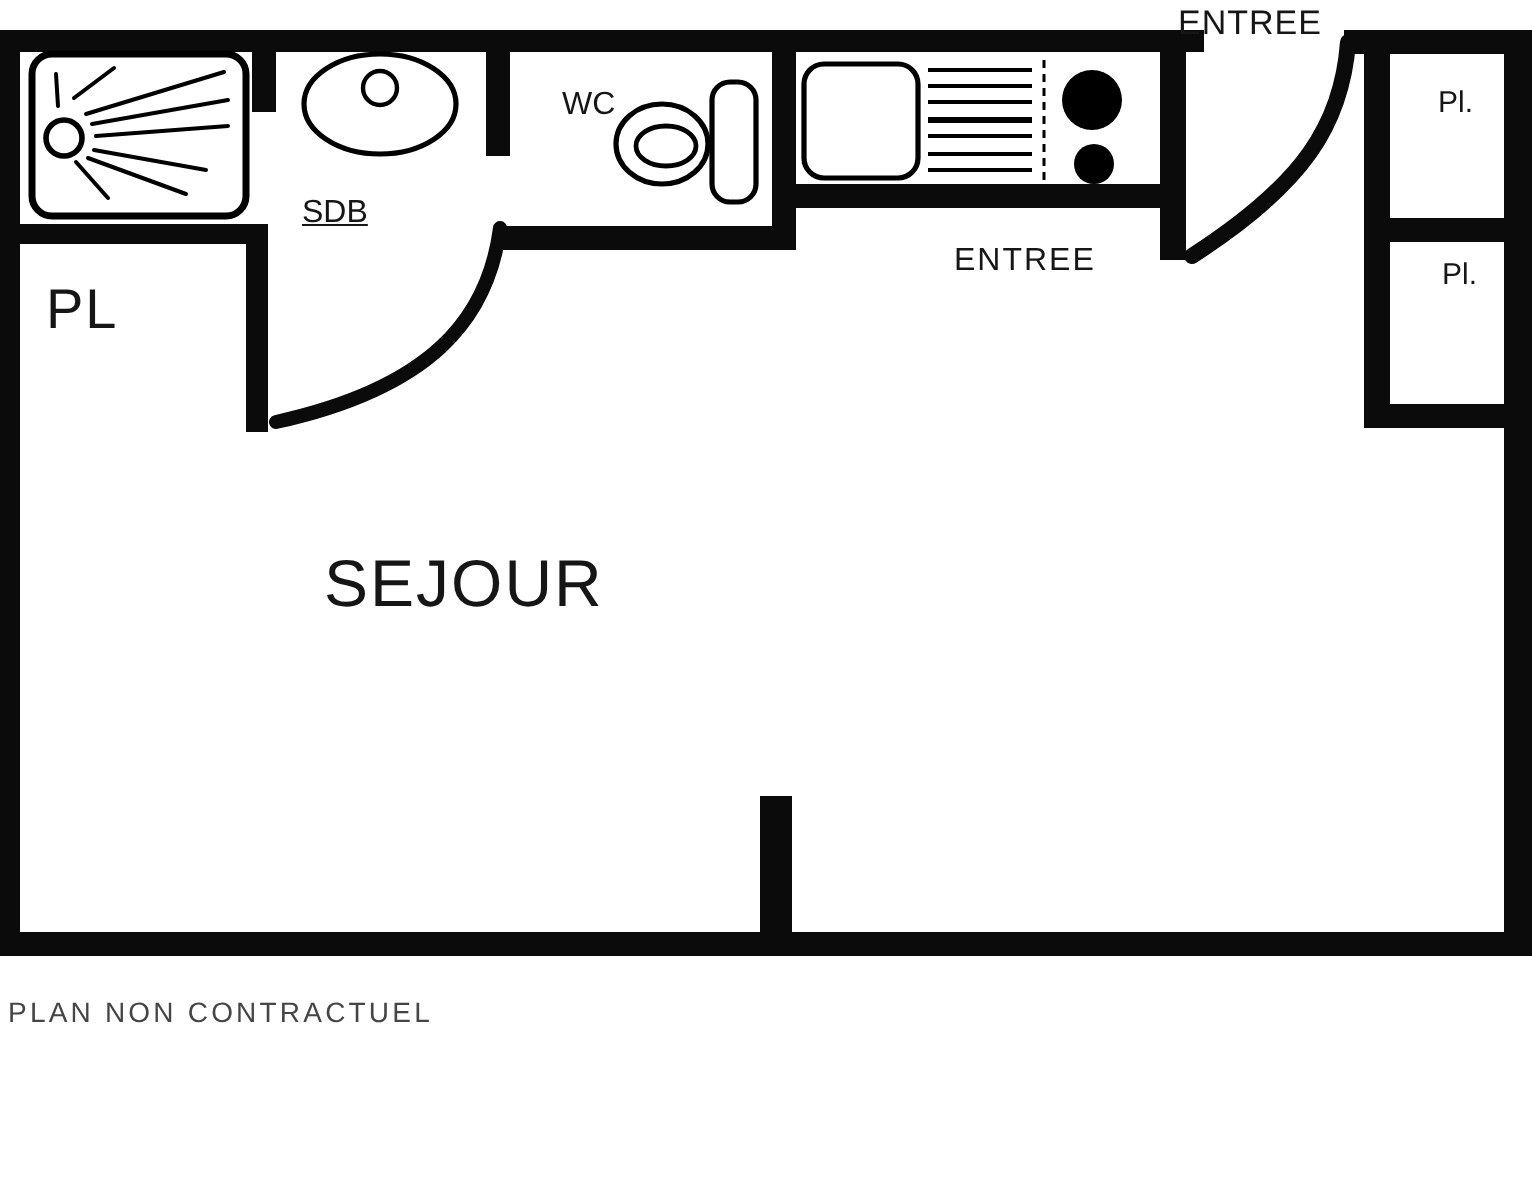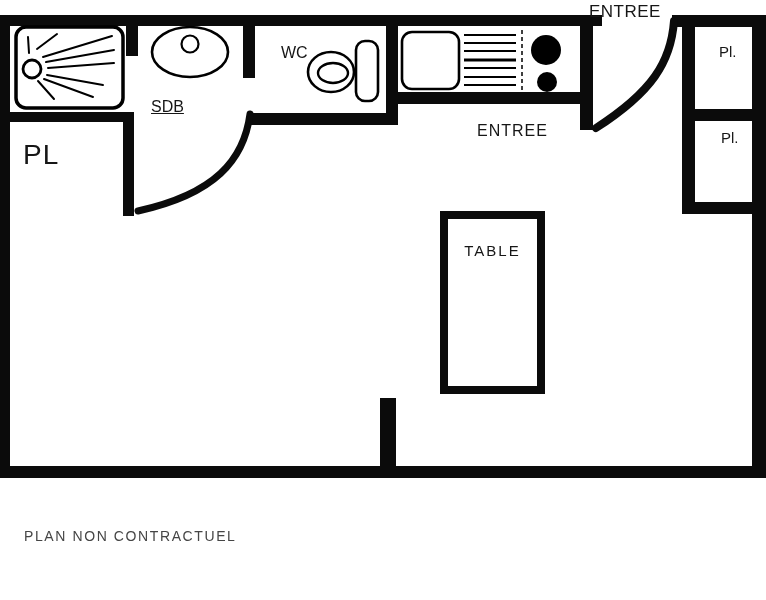--- a/index.html
+++ b/index.html
@@ -19,21 +19,21 @@
   .lbl-pl-bottom{left:721px;top:130px;font-size:15px;}
   .lbl-pl{left:23px;top:141px;font-size:28px;letter-spacing:1px;}
   .lbl-sejour{left:162px;top:275px;font-size:33px;letter-spacing:1px;}
   .table-rect{
     position:absolute;left:440px;top:211px;width:89px;height:167px;
     border:8px solid #0b0b0b;background:#ffffff;text-align:center;
   }
   .table-rect .label{position:static;display:inline-block;margin-top:24px;
     font-size:15px;letter-spacing:2px;}
   .footer-line{position:absolute;color:#454545;white-space:nowrap;line-height:1;}
-  .footer-1{left:24px;top:499px;font-size:14px;letter-spacing:1.6px;margin-top:30px;}
+  .footer-1{left:4px;top:499px;font-size:14px;letter-spacing:1.6px;}
   .footer-2{left:20px;top:526px;font-size:14px;letter-spacing:1px;}
 </style>
 </head>
 <body>
 
 <div class="canvas">
 
   <div class="wall" style="left:0;top:15px;width:602px;height:11px"></div>
   <div class="wall" style="left:672px;top:15px;width:94px;height:12px"></div>
   <div class="wall" style="left:0;top:15px;width:10px;height:463px"></div>
@@ -94,27 +94,25 @@
     </g>
     <g fill="#000000">
       <circle cx="546" cy="50" r="15"></circle>
       <circle cx="547" cy="82" r="10"></circle>
     </g>
 
     <path d="M 250 114 C 244 160 215 194 138 211" stroke="#0b0b0b" stroke-width="7" fill="none" stroke-linecap="round"></path>
     <path d="M 674 21 C 671 62 652 92 596 128" stroke="#0b0b0b" stroke-width="8" fill="none" stroke-linecap="round"></path>
   </svg>
 
-  <div class="table-rect">
-    <span class="label">TABLE</span>
-  </div>
 
   <div class="label lbl-entree">ENTREE</div>
   <div class="label lbl-sm lbl-wc">WC</div>
   <div class="label lbl-sm lbl-sdb">SDB</div>
   <div class="label lbl-sm lbl-cuisine">ENTREE</div>
   <div class="label lbl-pl-top">Pl.</div>
   <div class="label lbl-pl-bottom">Pl.</div>
   <div class="label lbl-pl">PL</div>
+  <div class="label lbl-sejour">SEJOUR</div>
 
   <div class="footer-line footer-1">PLAN NON CONTRACTUEL</div>
 
 </div>
 
 </body></html>

